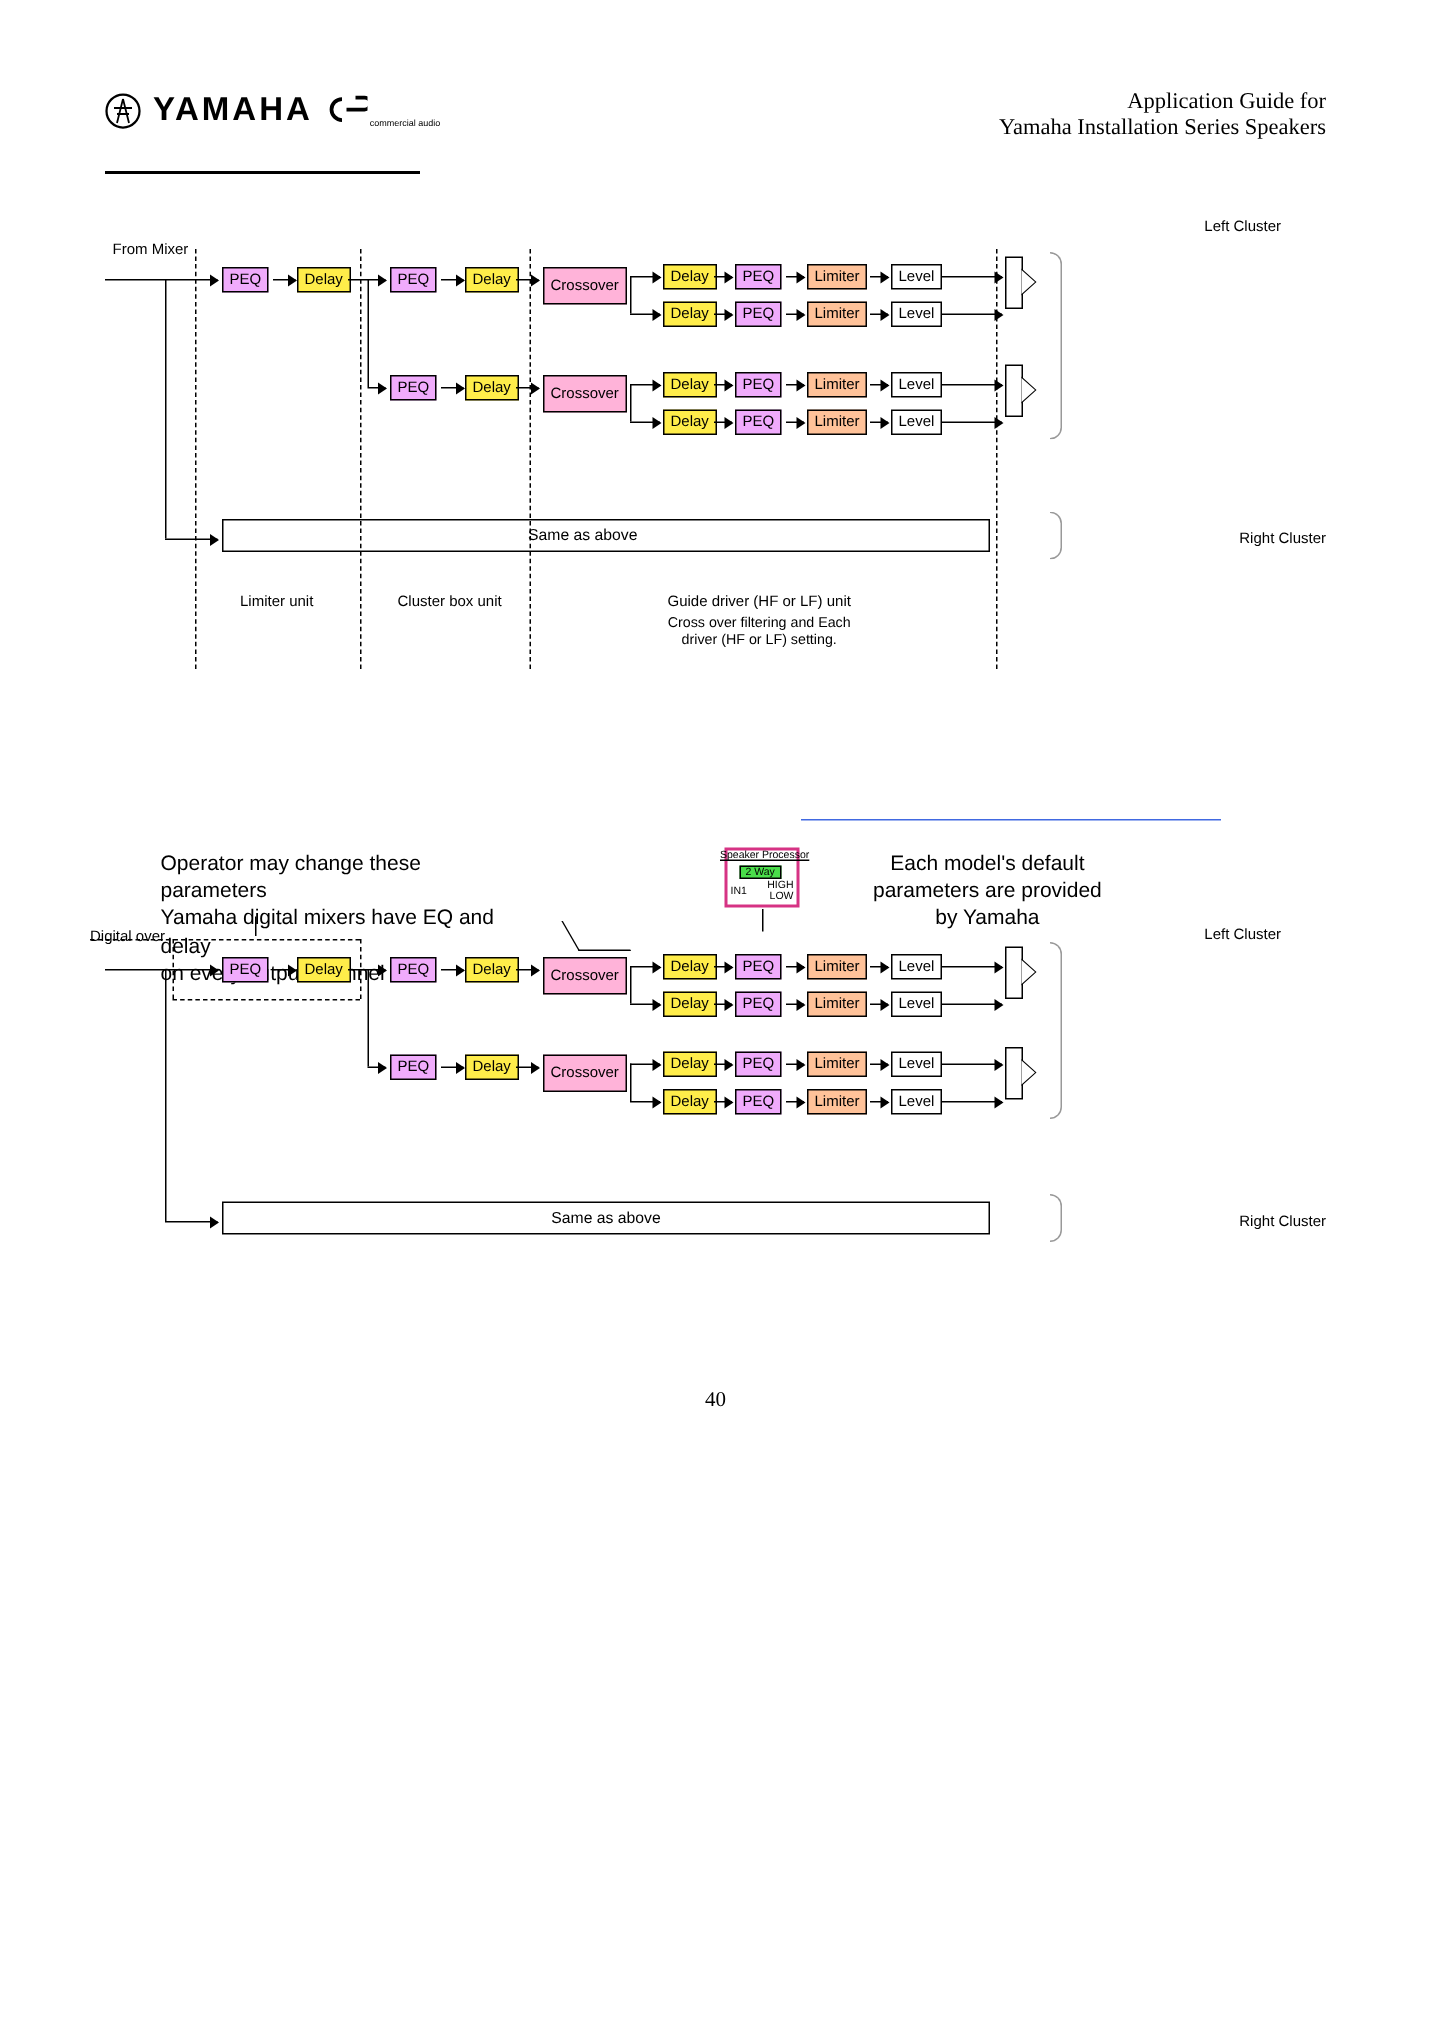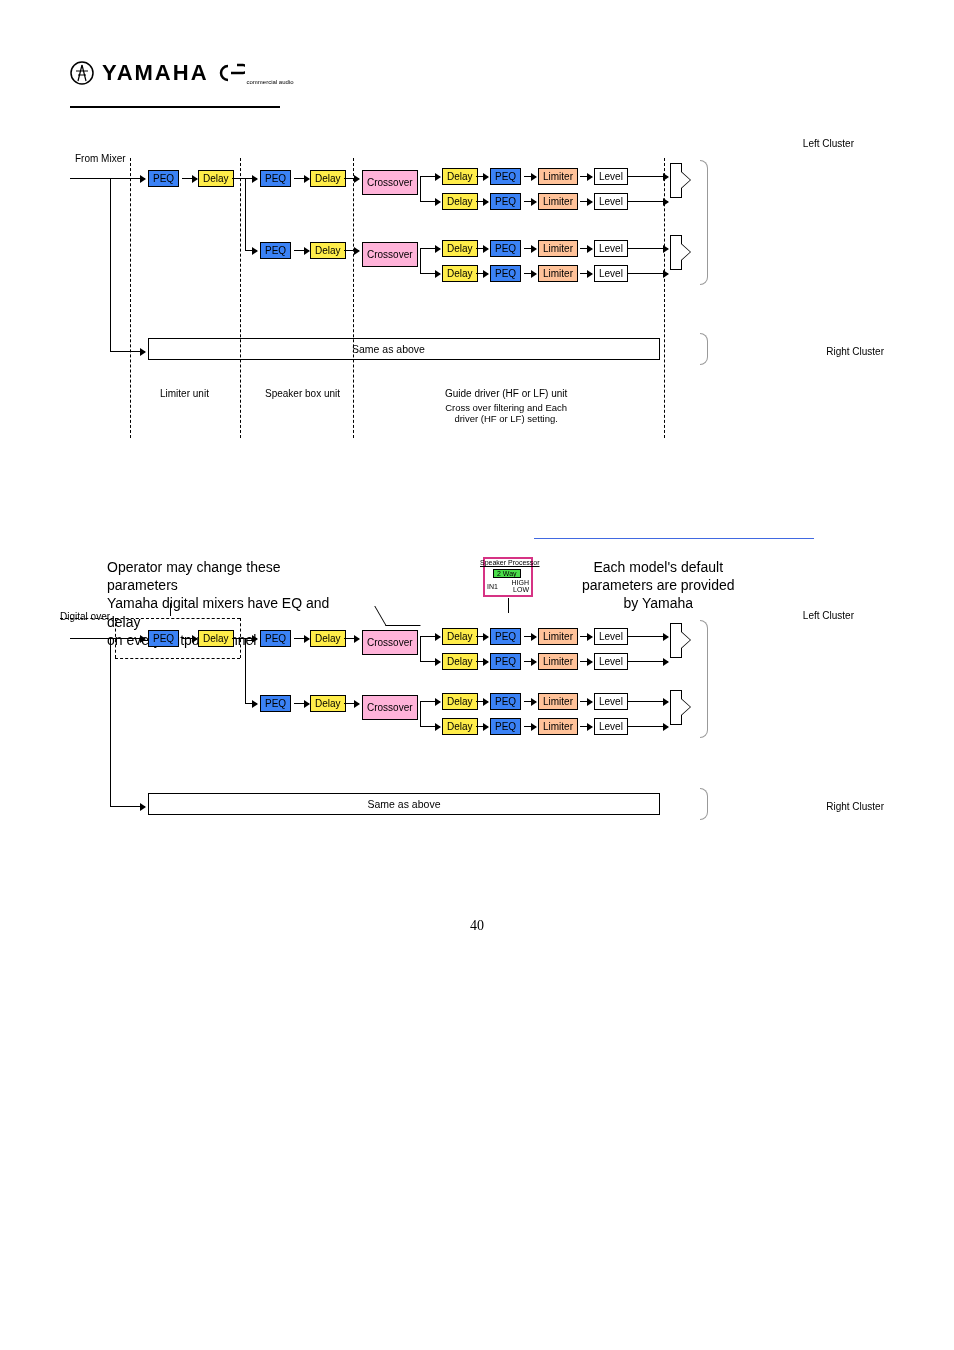--- a/index.html
+++ b/index.html
@@ -1,28 +1,28 @@
 <!DOCTYPE html>
 <html><head>
 <meta charset="utf-8">
 <style>
 *{box-sizing:border-box;margin:0;padding:0;}
 body{font-family:Arial,sans-serif;background:#fff;width:954px;padding:60px 70px 40px;}
 .header{display:flex;justify-content:space-between;align-items:flex-start;margin-bottom:20px;}
-.logo{display:flex;align-items:center;gap:8px;}
+.logo{display:flex;align-items:flex-end;gap:8px;}
 .logo-mark{width:24px;height:24px;}
 .logo-text{font-size:22px;font-weight:900;letter-spacing:2px;}
 .logo-co{display:flex;align-items:baseline;gap:2px;}
 .logo-ca{font-size:6px;font-weight:400;}
 .header-title{text-align:right;font-family:"Times New Roman",serif;font-size:15px;}
 .underline{border-bottom:2px solid #000;width:210px;margin-top:15px;margin-bottom:30px;}
 .diagram{position:relative;height:320px;font-size:10.5px;margin-bottom:80px;}
 .diagram2{height:300px;}
 .block{position:absolute;border:1px solid #000;padding:2px 4px;text-align:center;font-size:10px;white-space:nowrap;}
-.peq{background:#3b82f6;}
+.peq{background:#f0abfc;}
 .delay{background:#ffed4a;}
 .crossover{background:#ffb3d9;}
 .limiter{background:#ffc299;}
 .level{background:#fff;}
 .label{position:absolute;font-size:10px;}
 .arrow{position:absolute;border-top:1px solid #000;}
 .arrow::after{content:'';position:absolute;right:-1px;top:-4px;border-left:6px solid #000;border-top:4px solid transparent;border-bottom:4px solid transparent;}
 .vline{position:absolute;border-left:1px solid #000;}
 .dashed-v{position:absolute;border-left:1px dashed #000;}
 .dashed-h{position:absolute;border-top:1px dashed #000;}
@@ -48,20 +48,24 @@
     </svg>
     <span class="logo-text">YAMAHA</span>
     <div class="logo-co">
       <svg width="28" height="22" viewBox="0 0 28 22">
         <path d="M11 4 A7 7 0 1 0 11 18" fill="none" stroke="#000" stroke-width="2.5"></path>
         <path d="M14 11 L26 11 A4 4 0 0 0 26 3 L20 3" fill="none" stroke="#000" stroke-width="2.5"></path>
       </svg>
       <span class="logo-ca">commercial audio</span>
     </div>
   </div>
+  <div class="header-title">
+    <div>Application Guide for</div>
+    <div>Yamaha Installation Series Speakers</div>
+  </div>
 </div>
 
 <div class="underline"></div>
 
 <div class="diagram">
   <div class="label" style="left:5px;top:15px;">From Mixer</div>
   <div class="label" style="right:30px;top:0px;">Left Cluster</div>
   <div class="label" style="right:0px;top:208px;">Right Cluster</div>
 
   <div class="arrow" style="left:0;top:40px;width:75px;"></div>
@@ -147,21 +151,21 @@
   <div class="same-box" style="left:78px;top:200px;width:512px;">
     <span style="margin-left:195px;">Same as above</span>
   </div>
 
   <div class="dashed-v" style="left:60px;top:20px;height:280px;"></div>
   <div class="dashed-v" style="left:170px;top:20px;height:280px;"></div>
   <div class="dashed-v" style="left:283px;top:20px;height:280px;"></div>
   <div class="dashed-v" style="left:594px;top:20px;height:280px;"></div>
 
   <div class="label" style="left:90px;top:250px;">Limiter unit</div>
-  <div class="label" style="left:195px;top:250px;">Speaker box unit</div>
+  <div class="label" style="left:195px;top:250px;">Cluster box unit</div>
   <div class="label" style="left:375px;top:250px;text-align:center;">
     <div>Guide driver (HF or LF) unit</div>
     <div style="white-space:pre-line;font-size:9.5px;margin-top:3px;">Cross over filtering and Each
 driver (HF or LF) setting.</div>
   </div>
 </div>
 
 <div class="diagram diagram2">
   <div class="blue-underline" style="right:70px;top:0px;"></div>
 

